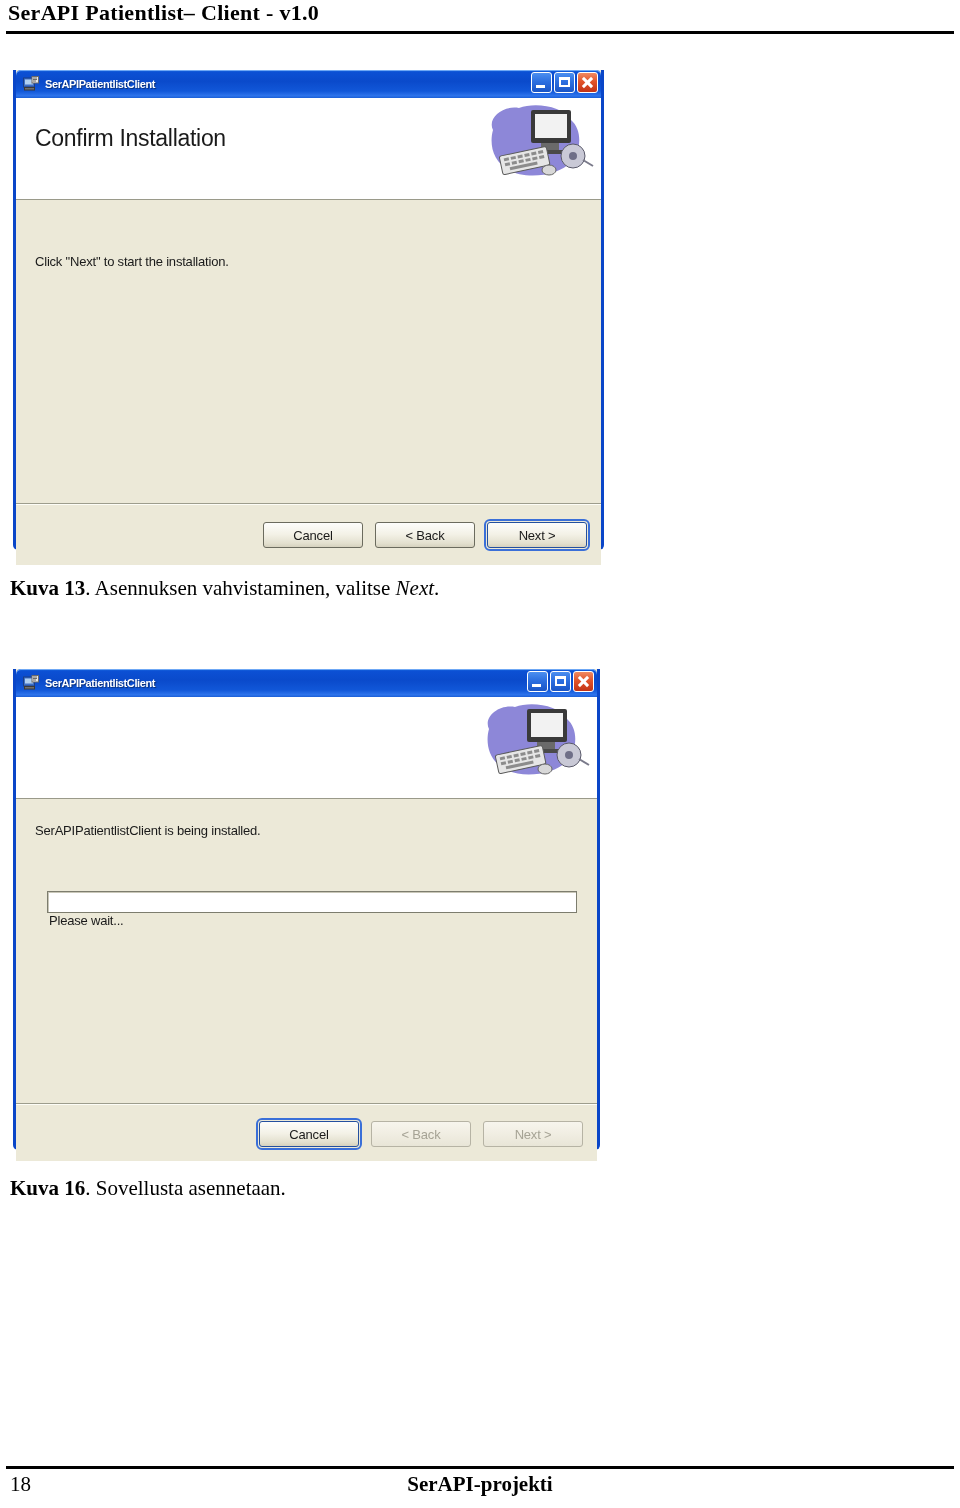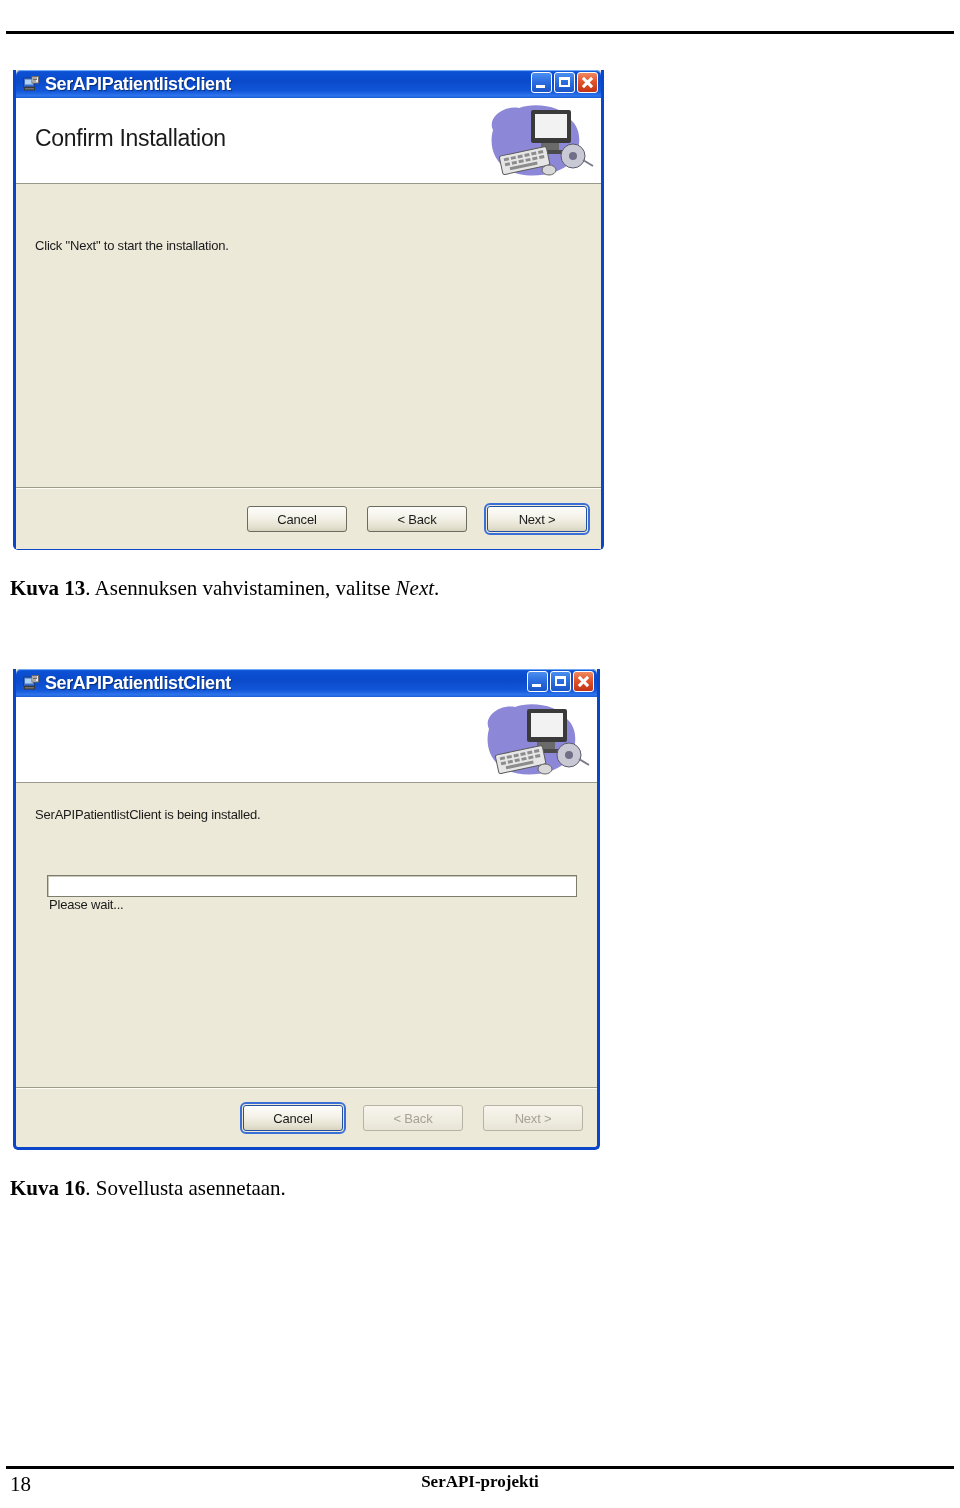--- a/index.html
+++ b/index.html
@@ -65,21 +65,21 @@
   .xp-title-icon {
     width: 16px; height: 16px;
     margin-left: 7px;
     margin-right: 6px;
     flex: none;
     position: relative;
   }
   .xp-title-text {
     color: #ffffff;
     font-family: "Liberation Sans", sans-serif;
-    font-size: 18px;
+    font-size: 11px;
     font-weight: bold;
     letter-spacing: -0.4px;
     text-shadow: 1px 1px 1px rgba(0,0,0,0.45);
     white-space: nowrap;
   }
   .xp-winbtns {
     position: absolute;
     right: 3px;
     top: 2px;
     display: flex;
@@ -115,21 +115,21 @@
     left: 3px; top: 8px;
     width: 13px; height: 3px;
     background: #ffffff;
   }
   .glyph-close-a { transform: rotate(45deg); }
   .glyph-close-b { transform: rotate(-45deg); }
 
   
   .xp-banner {
     background: #ffffff;
-    height: 86px;
+    height: 102px;
     position: relative;
     border-bottom: 1px solid #9a9a8a;
     box-sizing: border-box;
   }
   .xp-banner-title {
     position: absolute;
     left: 19px;
     top: 27px;
     font-family: "Liberation Sans", sans-serif;
     font-size: 23px;
@@ -161,21 +161,21 @@
   .xp-footer-sep {
     position: absolute;
     left: 0; right: 0;
     height: 0;
     border-top: 1px solid #9d9d8d;
     border-bottom: 1px solid #fdfdf6;
   }
   .xp-buttons {
     position: absolute;
     display: flex;
-    gap: 20px;
+    gap: 12px;
   }
   .xp-button {
     width: 100px;
     height: 26px;
     border: 1px solid #6b6b5e;
     border-radius: 3px;
     background: linear-gradient(to bottom, #fdfdfb 0%, #f3f1e6 48%, #e3e0cf 84%, #d6d2be 100%);
     font-family: "Liberation Sans", sans-serif;
     font-size: 13px;
     color: #1a1a1a;
@@ -246,29 +246,30 @@
     font-size: 21px;
     color: #000;
   }
   .footer-center {
     position: absolute;
     left: 0;
     top: 1472px;
     width: 960px;
     text-align: center;
     font-family: "Liberation Serif", serif;
-    font-size: 17px;
+    font-size: 21px;
     font-weight: bold;
     color: #000;
   }
 </style>
 </head>
 <body>
 
 <div class="page-header">
+  <div class="page-header-title">SerAPI Patientlist– Client -  v1.0</div>
   <div class="page-header-rule"></div>
 </div>
 
 <div class="xp-window" id="dlg1" style="left:13px; top:70px; width:591px; height:480px;">
 
   <div class="xp-titlebar">
     <div class="xp-title-icon">
       <svg width="16" height="16" viewBox="0 0 16 16">
         <rect x="0.5" y="2" width="11" height="9" fill="#3E6FC4" stroke="#1A3E86"></rect>
         <rect x="2" y="3.5" width="8" height="5" fill="#AFD0F2"></rect>

